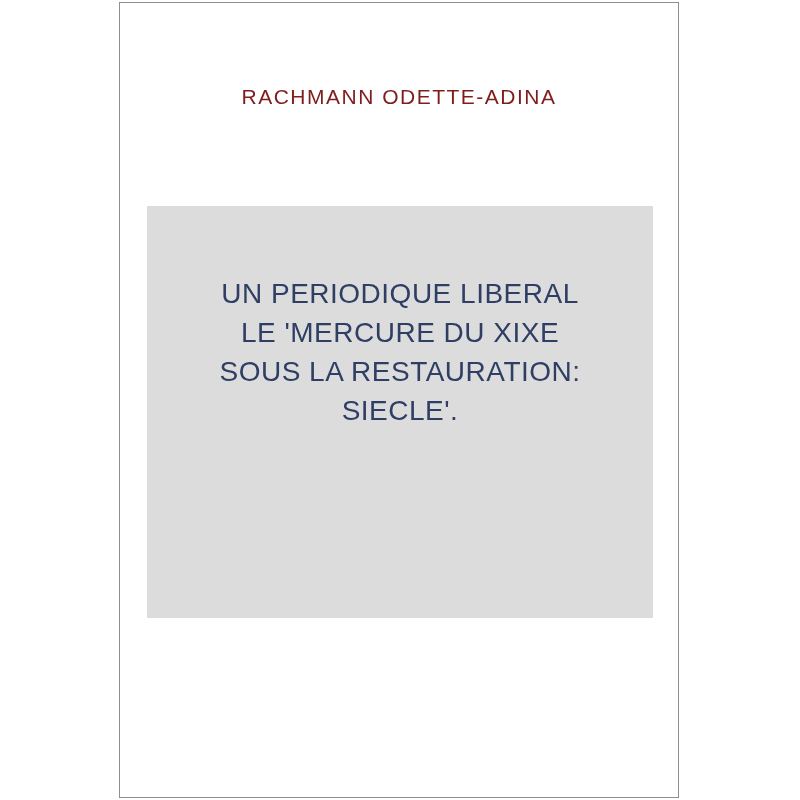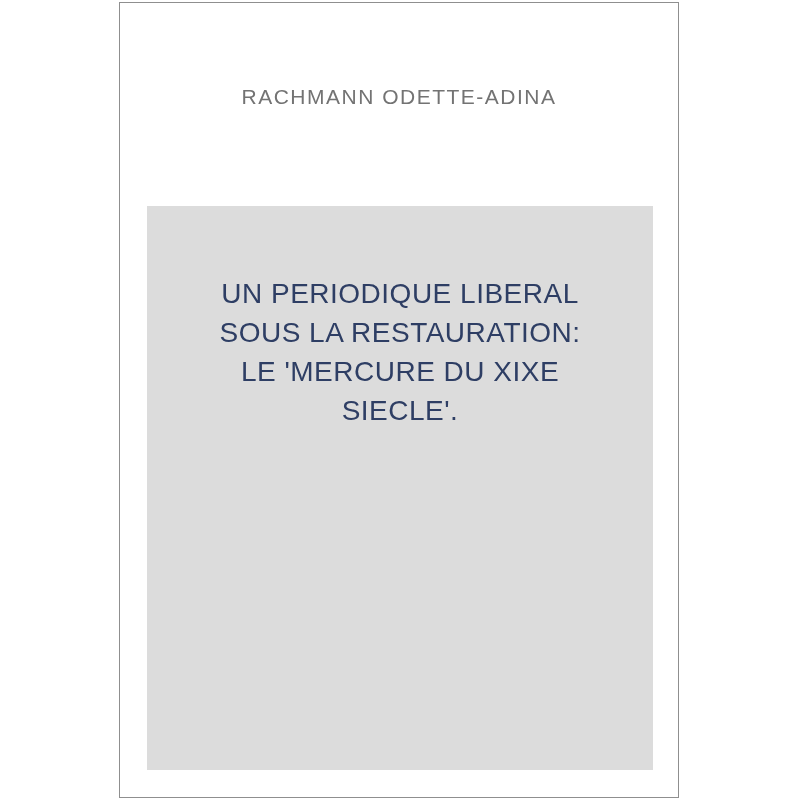--- a/index.html
+++ b/index.html
@@ -22,28 +22,28 @@
   }
   .author-name {
     position: absolute;
     top: 82px;
     left: 0;
     width: 100%;
     text-align: center;
     font-size: 21px;
     font-weight: 300;
     letter-spacing: 1.5px;
-    color: #737373;
+    color: #7f1d1d;
   }
   .title-panel {
     position: absolute;
     left: 27px;
     top: 203px;
     width: 506px;
-    height: 564px;
+    height: 412px;
     background: #dcdcdc;
   }
   .book-title {
     padding-top: 68px;
     text-align: center;
     font-size: 28px;
     font-weight: 300;
     line-height: 39px;
     letter-spacing: 0.5px;
     color: #2e3e64;
@@ -62,21 +62,21 @@
 <body>
 
 <div class="cover-page">
 
   <div class="author-name">RACHMANN ODETTE-ADINA</div>
 
   <div class="title-panel">
 
     <div class="book-title">
       <div>UN PERIODIQUE LIBERAL</div>
+      <div>LE 'MERCURE DU XIXE</div>
       <div>SOUS LA RESTAURATION:</div>
-      <div>LE 'MERCURE DU XIXE</div>
       <div>SIECLE'.</div>
     </div>
 
 
   </div>
 
 </div>
 
 </body></html>

